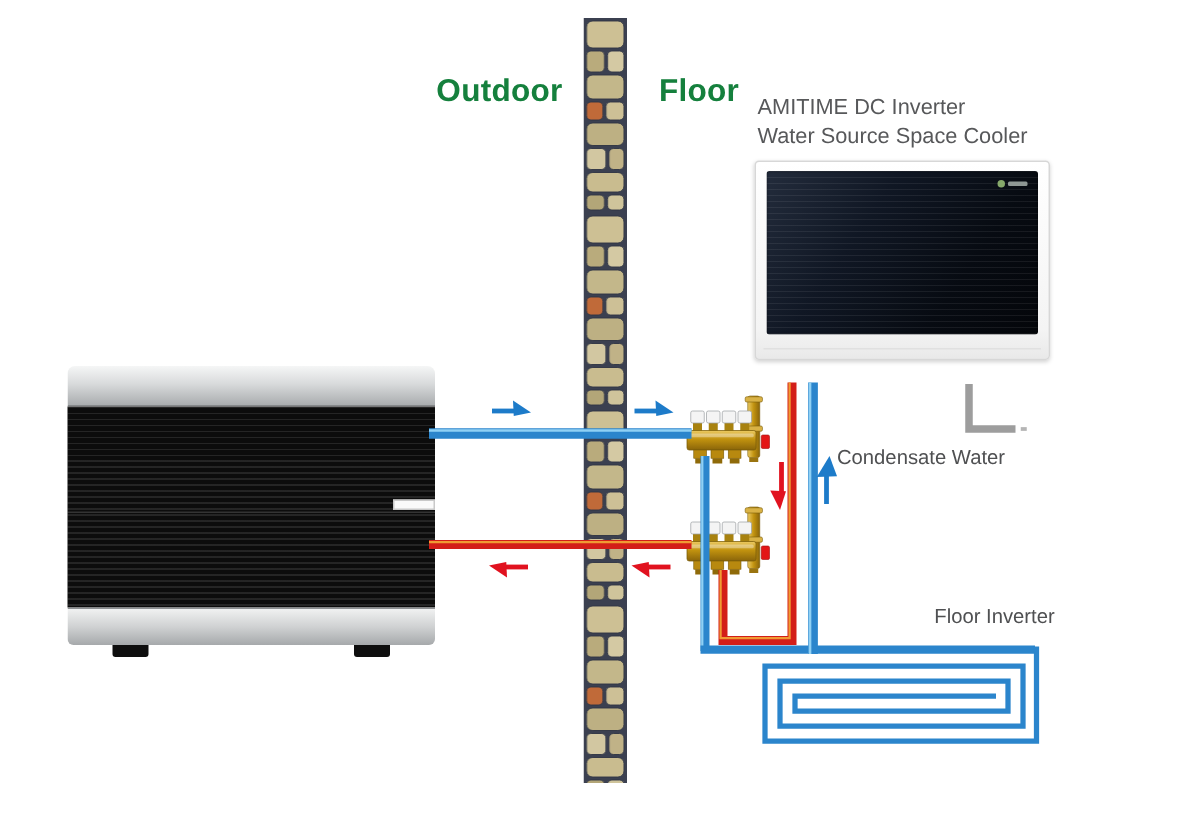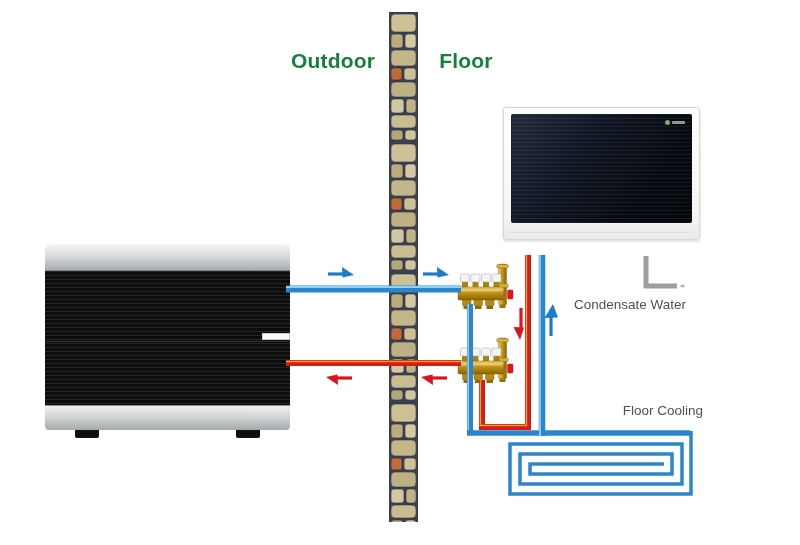--- a/index.html
+++ b/index.html
@@ -40,21 +40,21 @@
     background-image:repeating-linear-gradient(180deg,rgba(255,255,255,.10) 0 1px,rgba(255,255,255,0) 1px 4px);}
   .ou-seam{position:absolute;left:0;right:0;top:52%;height:1px;background:rgba(255,255,255,.16);}
   .ou-bottom{position:absolute;left:0;right:0;bottom:0;height:25px;border-radius:0 0 4px 4px;
     background:linear-gradient(180deg,#f0f1f1 0%,#cfd1d2 50%,#a6a9ab 100%);border-top:1px solid #8d9092;box-sizing:border-box;}
   .ou-foot{position:absolute;top:100%;width:24px;height:8px;background:#0e0e0e;border-radius:0 0 2px 2px;}
   .ou-foot.left{left:30px;} .ou-foot.right{right:30px;}
   .ou-badge{position:absolute;right:0;top:89px;width:28px;height:7px;background:#fafafa;border:1px solid #c9c9c9;box-sizing:border-box;}
 
   
   .annotation{position:absolute;font-size:13.5px;color:#4f5052;text-align:center;}
-  #condensate-label{left:550px;top:297px;width:160px;}
+  #condensate-label{left:534px;top:297px;width:160px;}
   #floor-label{left:598px;top:403px;width:130px;}
 
   
   #pipes-svg{position:absolute;left:0;top:0;width:800px;height:545px;}
 </style>
 </head>
 <body>
 
 <div id="stage">
 
@@ -79,20 +79,24 @@
             <rect x="2" y="103" width="25" height="13" rx="4" fill="#c9bc8f"></rect>
             <rect x="2" y="118" width="12" height="10" rx="3" fill="#b3a678"></rect>
             <rect x="16" y="118" width="11" height="10" rx="3" fill="#cfc49b"></rect>
           </g>
         </pattern>
       </defs>
       <rect x="0" y="0" width="29" height="510" fill="url(#stones)"></rect>
     </svg>
   </div>
 
+  <div class="product-title">
+    <div>AMITIME DC Inverter</div>
+    <div>Water Source Space Cooler</div>
+  </div>
 
   <div class="indoor-unit">
     <div class="indoor-panel">
       <div class="indoor-logo">
         <span class="dot"></span>
         <span class="word"></span>
       </div>
     </div>
     <div class="indoor-base-seam"></div>
   </div>
@@ -102,21 +106,21 @@
     <div class="ou-body">
       <div class="ou-seam"></div>
     </div>
     <div class="ou-badge"></div>
     <div class="ou-bottom"></div>
     <div class="ou-foot left"></div>
     <div class="ou-foot right"></div>
   </div>
 
   <div class="annotation" id="condensate-label">Condensate Water</div>
-  <div class="annotation" id="floor-label">Floor Cooling</div>
+  <div class="annotation" id="floor-label">Floor Inverter</div>
 
   <svg id="pipes-svg" viewBox="0 0 800 545" xmlns="http://www.w3.org/2000/svg">
     <defs>
       <linearGradient id="brassH" x1="0" y1="0" x2="0" y2="1">
         <stop offset="0" stop-color="#ecca62"></stop>
           <stop offset="0.45" stop-color="#c1920f"></stop>
           <stop offset="1" stop-color="#8a650a"></stop>
       </linearGradient>
       <linearGradient id="brassV" x1="0" y1="0" x2="1" y2="0">
         <stop offset="0" stop-color="#ecca62"></stop>

